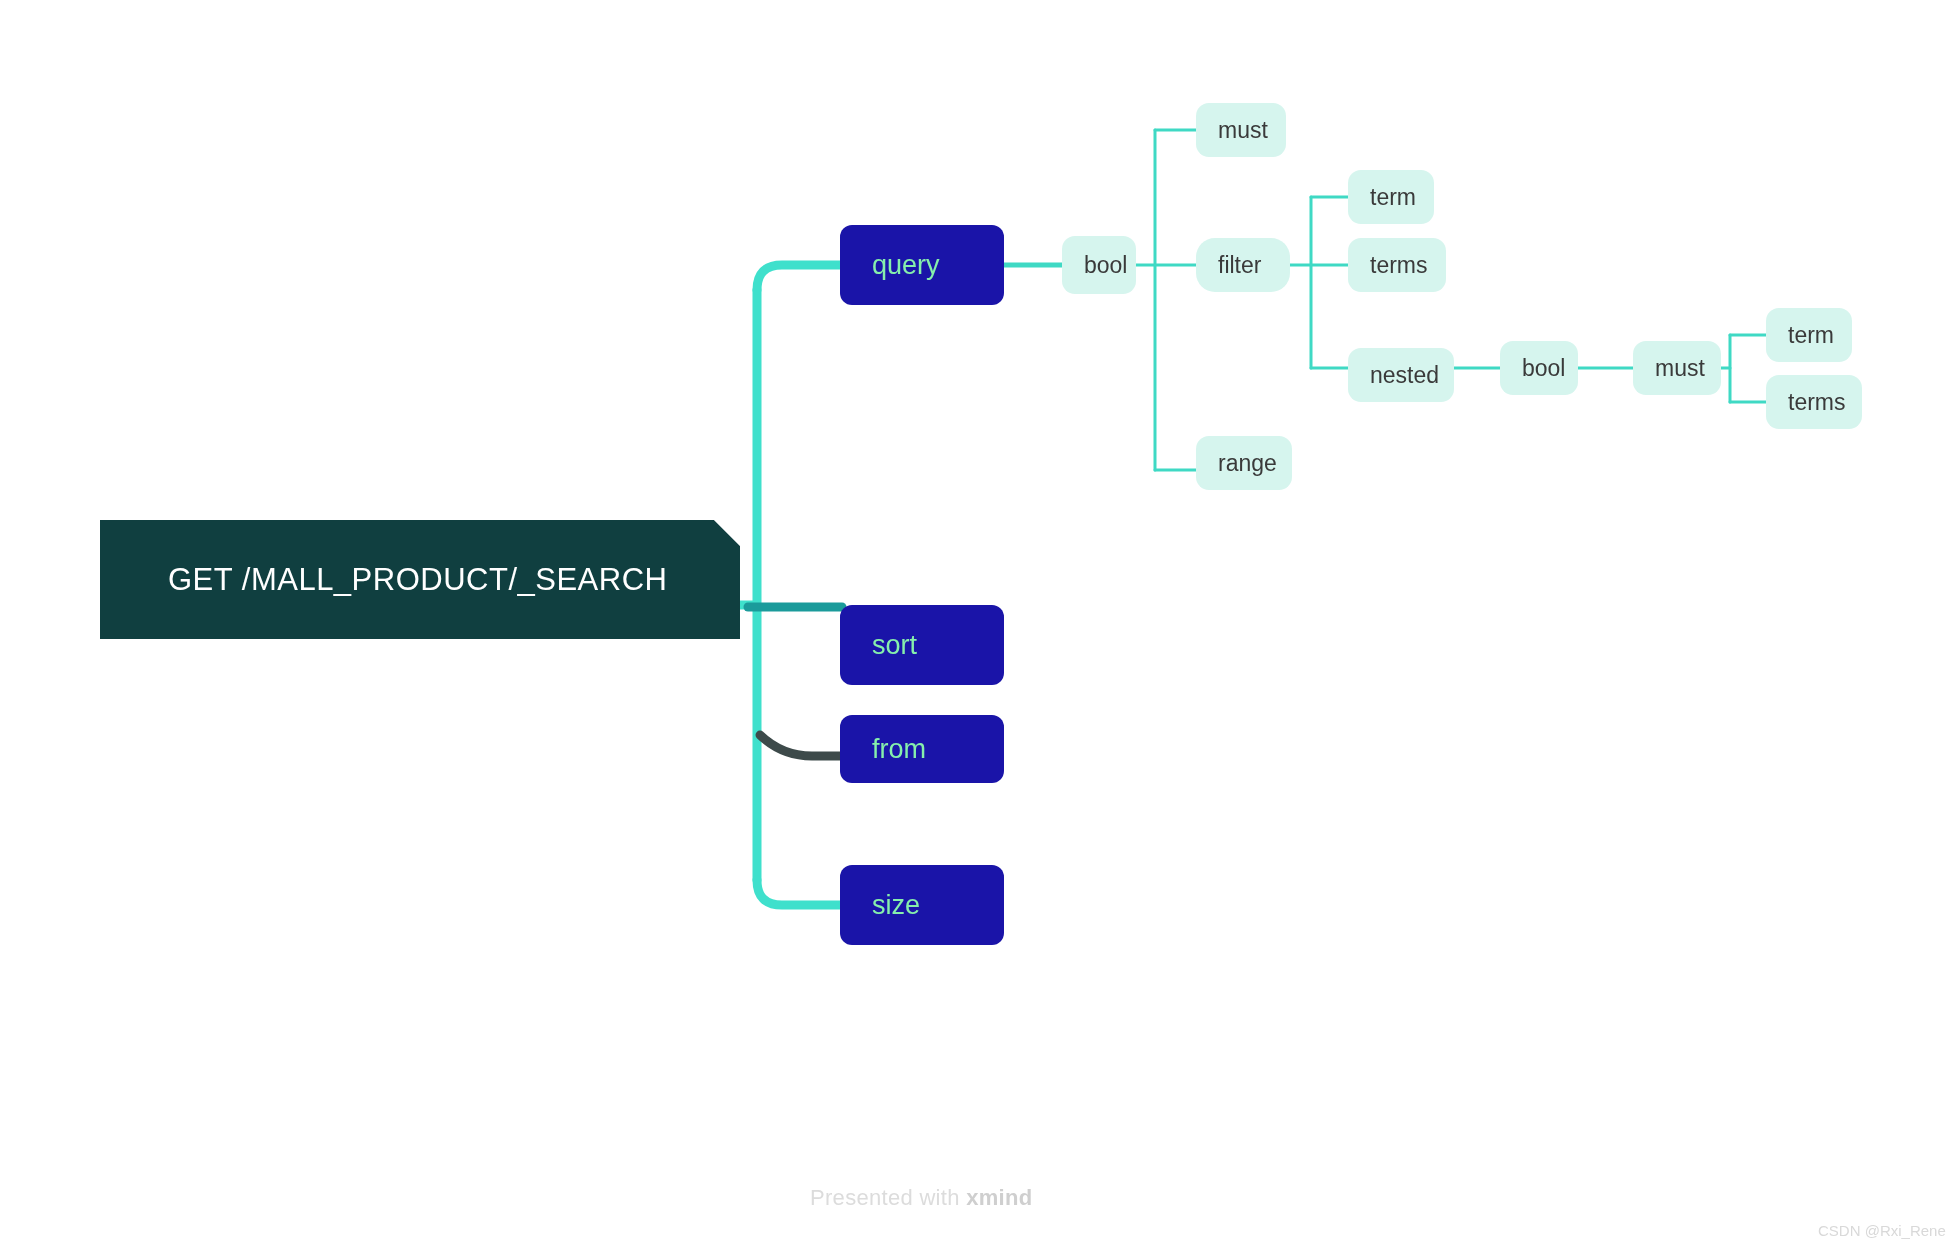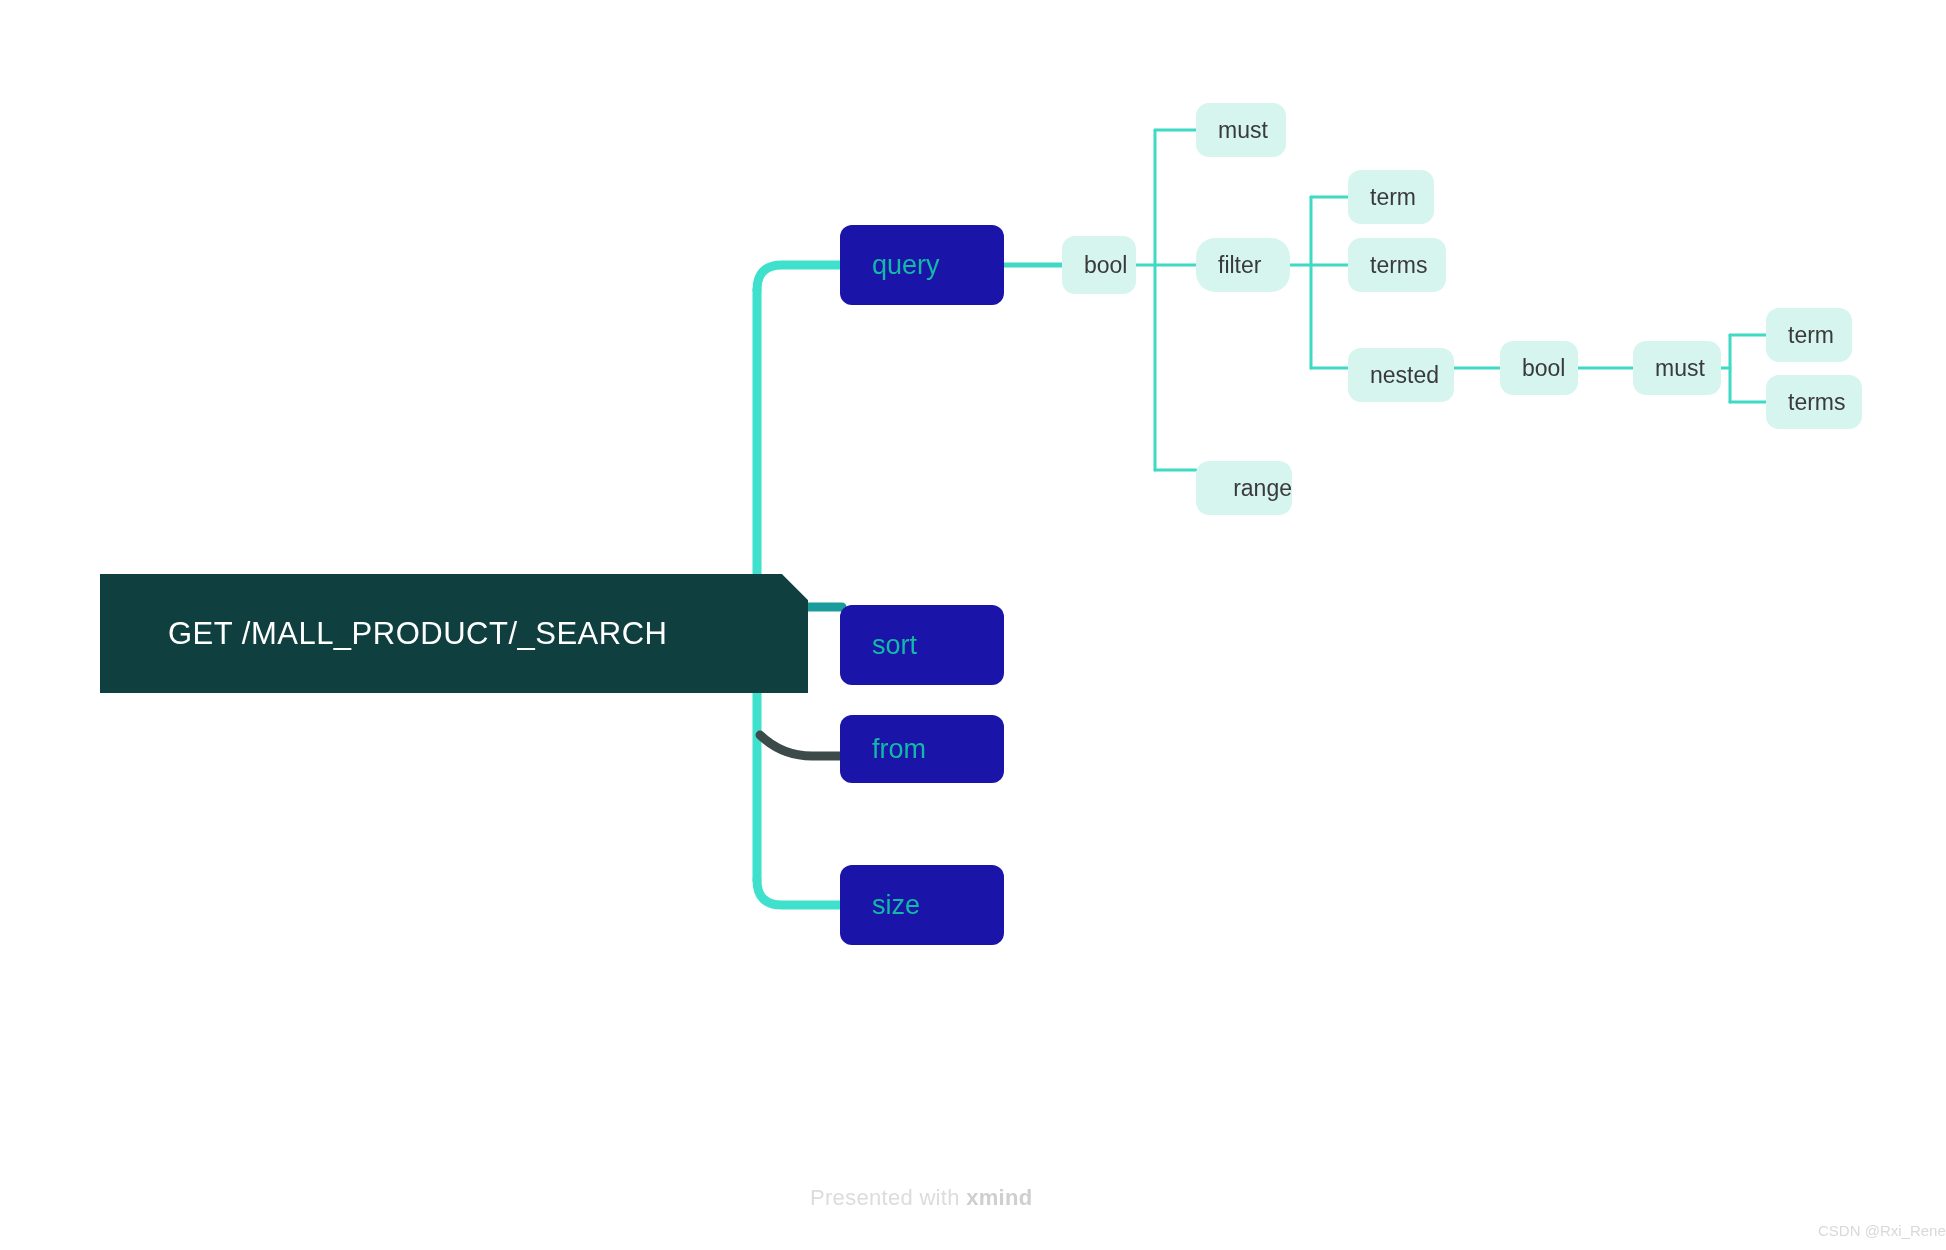--- a/index.html
+++ b/index.html
@@ -48,21 +48,21 @@
     right: 0;
     width: 26px;
     height: 26px;
     background: #ffffff;
     -webkit-clip-path: polygon(0 0, 100% 100%, 100% 0);
     clip-path: polygon(0 0, 100% 100%, 100% 0);
   }
   
   .branch-node {
     background: #1a14a8;
-    color: #14b8a6;
+    color: #86efac;
     font-size: 27px;
     border-radius: 12px;
     padding-left: 32px;
   }
   
   .leaf-node {
     background: #d6f5ee;
     color: #3a3a3a;
     font-size: 23px;
     border-radius: 13px;
@@ -124,21 +124,21 @@
 
       <path d="M 1578 368 L 1633 368" stroke="#3fd9c4" stroke-width="3"></path>
 
       <path d="M 1711 368 L 1730 368" stroke="#3fd9c4" stroke-width="3"></path>
       <path d="M 1730 335 L 1730 402" stroke="#3fd9c4" stroke-width="3"></path>
       <path d="M 1730 335 L 1766 335" stroke="#3fd9c4" stroke-width="3"></path>
       <path d="M 1730 402 L 1766 402" stroke="#3fd9c4" stroke-width="3"></path>
     </g>
   </svg>
 
-  <div class="node root-node" style="left:100px; top:574px; width:708px; height:119px;">
+  <div class="node root-node" style="left:100px; top:520px; width:640px; height:119px;">
     <span>GET /MALL_PRODUCT/_SEARCH</span>
     <span class="fold"></span>
   </div>
 
   <div class="node branch-node" style="left:840px; top:225px; width:164px; height:80px;">
     <span>query</span>
   </div>
 
   <div class="node branch-node" style="left:840px; top:566px; width:164px; height:80px;margin-top:39px;">
     <span>sort</span>
@@ -157,21 +157,21 @@
   </div>
 
   <div class="node leaf-node" style="left:1196px; top:103px; width:90px; height:54px;">
     <span>must</span>
   </div>
 
   <div class="node leaf-node" style="left:1196px; top:238px; width:94px; height:54px;border-radius:19px;">
     <span>filter</span>
   </div>
 
-  <div class="node leaf-node" style="left:1196px; top:461px; width:96px; height:54px;justify-content:flex-end;">
+  <div class="node leaf-node" style="left:1196px; top:436px; width:96px; height:54px;">
     <span>range</span>
   </div>
 
   <div class="node leaf-node" style="left:1348px; top:170px; width:86px; height:54px;">
     <span>term</span>
   </div>
 
   <div class="node leaf-node" style="left:1348px; top:238px; width:98px; height:54px;">
     <span>terms</span>
   </div>

